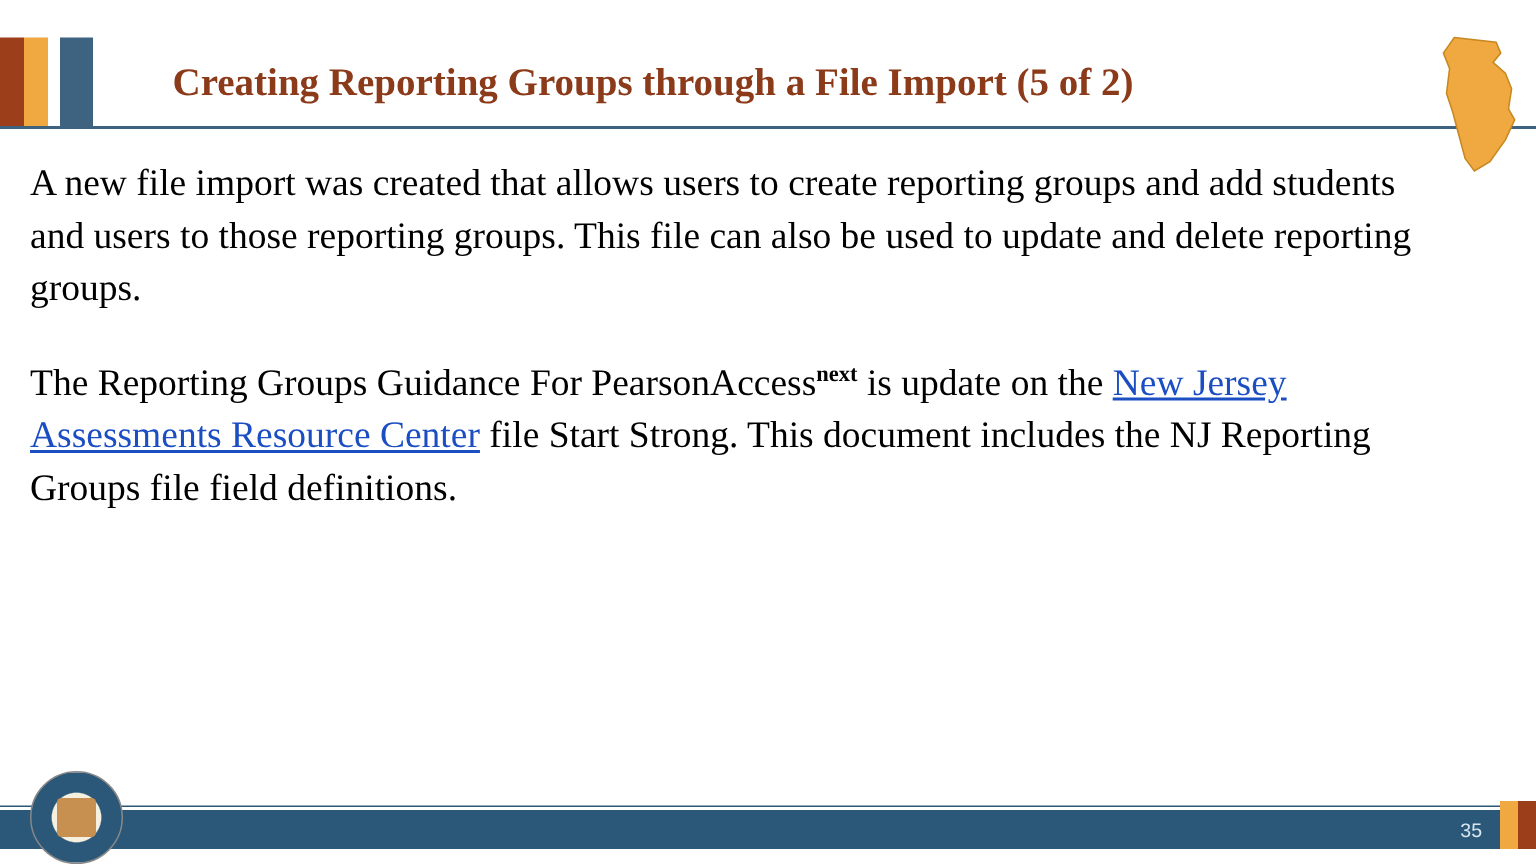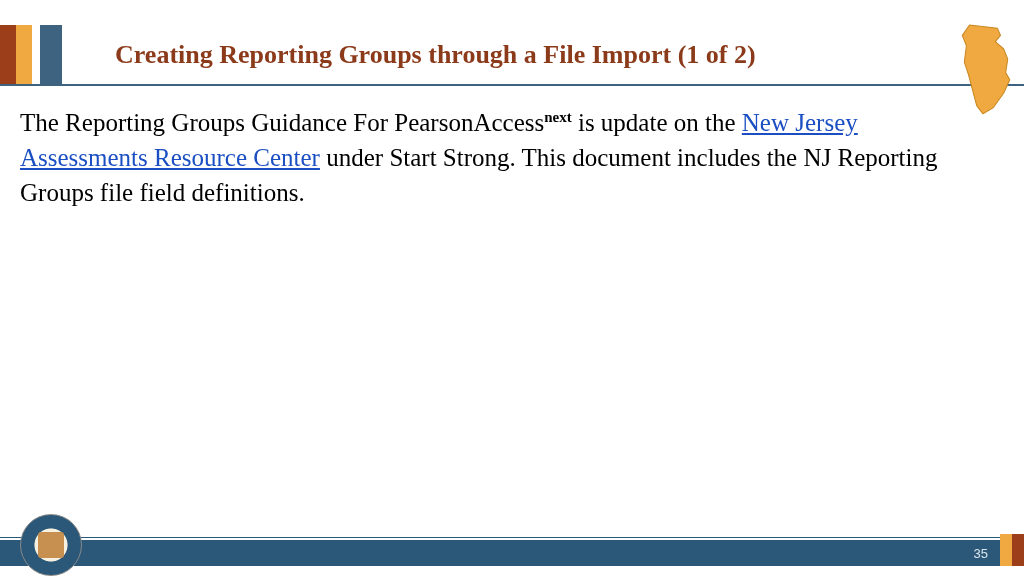--- a/index.html
+++ b/index.html
@@ -148,30 +148,31 @@
 </head>
 <body>
 
 <div class="header-bars">
   <div class="bar bar-1"></div>
   <div class="bar bar-2"></div>
   <div class="bar bar-3"></div>
   <div class="bar bar-4"></div>
 </div>
 
-<div class="title">Creating Reporting Groups through a File Import (1 of 2)</div>
+<div class="title">Creating Reporting Groups through a File Import (5 of 2)</div>
 <div class="title-underline"></div>
 
 <svg class="nj-icon" viewBox="0 0 60 90">
   <path fill="#f0a840" stroke="#c88820" stroke-width="1" d="M 15 2 L 42 5 L 45 12 L 40 18 L 48 25 L 52 35 L 50 48 L 54 55 L 48 68 L 38 82 L 28 88 L 22 80 L 18 65 L 14 50 L 10 38 L 12 22 L 8 12 Z"></path>
 </svg>
 
 <div class="content">
+  <p class="para">A new file import was created that allows users to create reporting groups and add students and users to those reporting groups. This file can also be used to update and delete reporting groups.</p>
   <p class="para">
-    <span>The Reporting Groups Guidance For PearsonAccess</span><sup>next</sup><span> is update on the </span><a class="link" href="#">New Jersey Assessments Resource Center</a><span> under </span><span class="bold">Start Strong</span><span>. This document includes the NJ Reporting Groups file field definitions.</span>
+    <span>The Reporting Groups Guidance For PearsonAccess</span><sup>next</sup><span> is update on the </span><a class="link" href="#">New Jersey Assessments Resource Center</a><span> file </span><span class="bold">Start Strong</span><span>. This document includes the NJ Reporting Groups file field definitions.</span>
   </p>
 </div>
 
 <div class="footer">
   <div class="footer-lines-top2"></div>
   <div class="footer-lines-top"></div>
   <div class="footer-main"></div>
   <div class="footer-bars-right">
     <div class="fbar fbar-1"></div>
     <div class="fbar fbar-2"></div>

